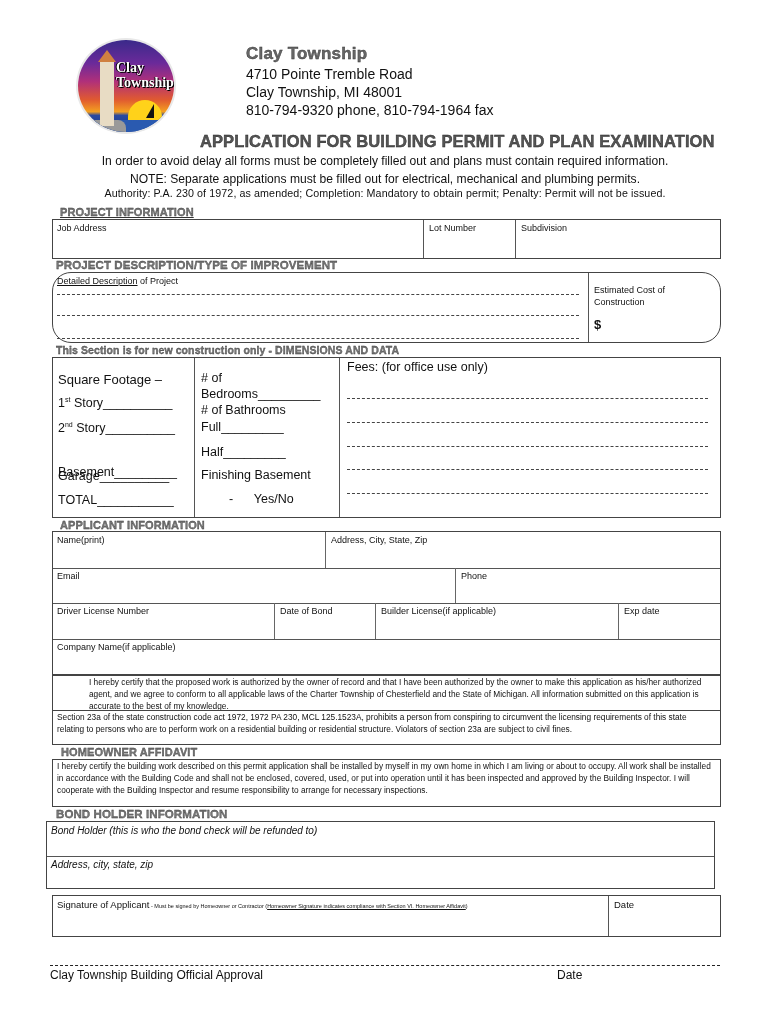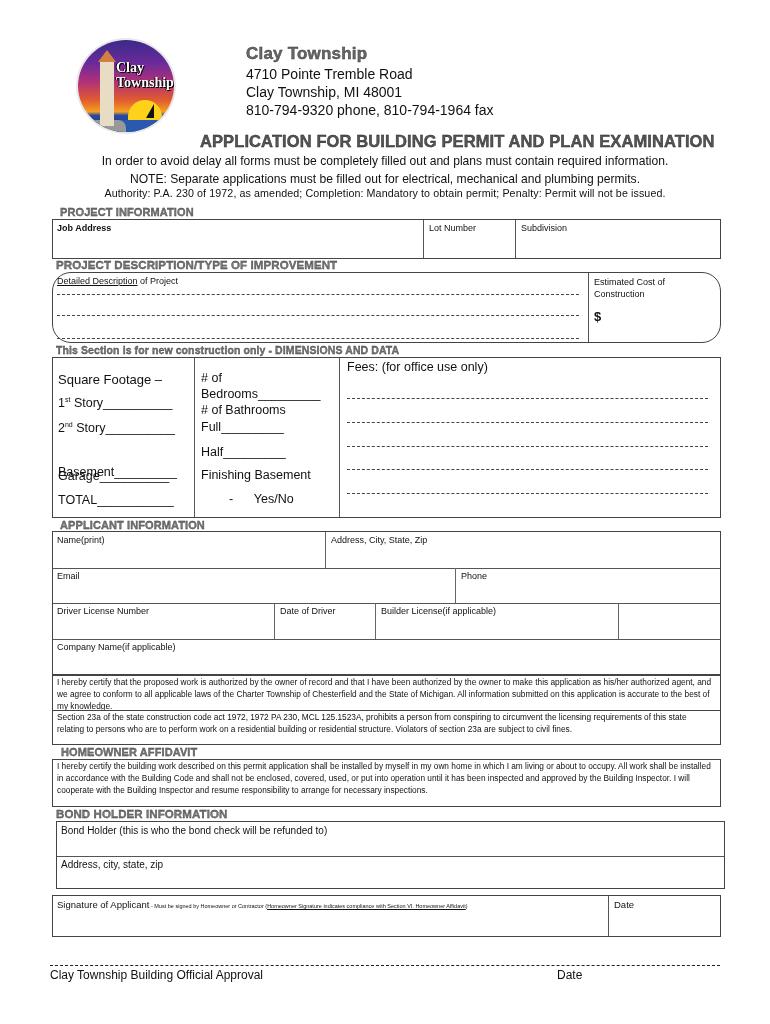--- a/index.html
+++ b/index.html
@@ -63,23 +63,23 @@
 <div class="abs org-name">Clay Township</div>
 <div class="abs org-line l1">4710 Pointe Tremble Road</div>
 <div class="abs org-line l2">Clay Township, MI 48001</div>
 <div class="abs org-line l3">810-794-9320 phone, 810-794-1964 fax</div>
 
 <div class="abs main-title">APPLICATION FOR BUILDING PERMIT AND PLAN EXAMINATION</div>
 <div class="abs intro l1">In order to avoid delay all forms must be completely filled out and plans must contain required information.</div>
 <div class="abs intro l2">NOTE: Separate applications must be filled out for electrical, mechanical and plumbing permits.</div>
 <div class="abs intro l3">Authority: P.A. 230 of 1972, as amended; Completion: Mandatory to obtain permit; Penalty: Permit will not be issued.</div>
 
-<div class="abs sec-head" style="left:60px; top:206px;">PROJECT INFORMATION</div>
+<div class="abs sec-head" style="left:60px; top:206px;text-decoration:underline;">PROJECT INFORMATION</div>
 <div class="abs box" style="left:52px; top:219px; width:669px; height:40px;">
-  <div class="abs" style="left:0; top:0; width:370px; height:100%;font-weight:bold;">
+  <div class="abs" style="left:0; top:0; width:370px; height:100%;">
     <span class="cell-label">Job Address</span>
   </div>
   <div class="vline" style="left:370px;"></div>
   <div class="abs" style="left:370px; top:0; width:92px; height:100%;">
     <span class="cell-label" style="left:6px;">Lot Number</span>
   </div>
   <div class="vline" style="left:462px;"></div>
   <div class="abs" style="left:462px; top:0; right:0; height:100%;">
     <span class="cell-label" style="left:6px;">Subdivision</span>
   </div>
@@ -87,21 +87,21 @@
 
 <div class="abs sec-head" style="left:56px; top:259px; font-size:11.5px;">PROJECT DESCRIPTION/TYPE OF IMPROVEMENT</div>
 <div class="abs box" style="left:52px; top:272px; width:669px; height:71px;border-radius:19px;">
   <div class="abs" style="left:0; top:0; width:535px; height:100%;">
     <span class="cell-label" style="font-size:9px;"><u>Detailed Description</u><span> of Project</span></span>
     <div class="dash" style="left:4px; width:522px; top:21px;"></div>
     <div class="dash" style="left:4px; width:522px; top:42px;"></div>
     <div class="dash" style="left:4px; width:522px; top:65px;"></div>
   </div>
   <div class="vline" style="left:535px;"></div>
-  <div class="abs" style="left:535px; top:0; right:0; height:100%;">
+  <div class="abs" style="left:535px; top:8px; right:0; height:100%;">
     <span class="cell-label" style="left:6px; width:90px; line-height:12px;">Estimated Cost of Construction</span>
     <span class="abs" style="left:6px; top:36px; font-size:13px; font-weight:bold;">$</span>
   </div>
 </div>
 
 <div class="abs sec-head" style="left:56px; top:344px; font-size:10.5px;">This Section is for new construction only - DIMENSIONS AND DATA</div>
 <div class="abs box" style="left:52px; top:357px; width:669px; height:161px;">
   <div class="vline" style="left:141px;"></div>
   <div class="vline" style="left:286px;"></div>
 
@@ -147,48 +147,51 @@
   <div class="abs" style="left:402px; top:36px; right:0; height:35px;">
     <span class="cell-label" style="left:6px;">Phone</span>
   </div>
   <div class="hline" style="top:71px;"></div>
 
   <div class="abs" style="left:0; top:71px; width:221px; height:36px;">
     <span class="cell-label">Driver License Number</span>
   </div>
   <div class="abs" style="left:221px; top:71px; width:0; height:36px; border-left:1.2px solid #666;"></div>
   <div class="abs" style="left:221px; top:71px; width:101px; height:36px;">
-    <span class="cell-label" style="left:6px;">Date of Driver</span>
+    <span class="cell-label" style="left:6px;">Date of Bond</span>
   </div>
   <div class="abs" style="left:322px; top:71px; width:0; height:36px; border-left:1.2px solid #666;"></div>
   <div class="abs" style="left:322px; top:71px; width:243px; height:36px;">
     <span class="cell-label" style="left:6px;">Builder License(if applicable)</span>
   </div>
   <div class="abs" style="left:565px; top:71px; width:0; height:36px; border-left:1.2px solid #666;"></div>
+  <div class="abs" style="left:565px; top:71px; right:0; height:36px;">
+    <span class="cell-label" style="left:6px;">Exp date</span>
+  </div>
   <div class="hline" style="top:107px;"></div>
 
   <div class="abs" style="left:0; top:107px; right:0; height:36px;">
     <span class="cell-label">Company Name(if applicable)</span>
   </div>
 </div>
 
-<div class="abs box" style="left:52px; top:675px; width:669px; height:36px; border-top-width:1.5px;">
+<div class="abs box" style="left:52px; top:675px; width:669px; height:36px; border-top-width:1.5px;padding-left:32px;">
   <div class="body-text">I hereby certify that the proposed work is authorized by the owner of record and that I have been authorized by the owner to make this application as his/her authorized agent, and we agree to conform to all applicable laws of the Charter Township of Chesterfield and the State of Michigan. All information submitted on this application is accurate to the best of my knowledge.</div>
 </div>
 <div class="abs box" style="left:52px; top:710px; width:669px; height:35px;">
   <div class="body-text">Section 23a of the state construction code act 1972, 1972 PA 230, MCL 125.1523A, prohibits a person from conspiring to circumvent the licensing requirements of this state relating to persons who are to perform work on a residential building or residential structure. Violators of section 23a are subject to civil fines.</div>
 </div>
 
 <div class="abs sec-head" style="left:61px; top:746px;">HOMEOWNER AFFIDAVIT</div>
 <div class="abs box" style="left:52px; top:759px; width:669px; height:48px;">
   <div class="body-text">I hereby certify the building work described on this permit application shall be installed by myself in my own home in which I am living or about to occupy. All work shall be installed in accordance with the Building Code and shall not be enclosed, covered, used, or put into operation until it has been inspected and approved by the Building Inspector. I will cooperate with the Building Inspector and resume responsibility to arrange for necessary inspections.</div>
 </div>
 
 <div class="abs sec-head" style="left:56px; top:808px; font-size:11.5px;">BOND HOLDER INFORMATION</div>
-<div class="abs box" style="left:56px; top:821px; width:669px; height:68px;">
+<div class="abs box" style="left:46px; top:821px; width:669px; height:68px;font-style:italic;">
   <div class="abs" style="left:0; top:0; right:0; height:34px;">
     <span class="cell-label" style="font-size:10px;">Bond Holder (this is who the bond check will be refunded to)</span>
   </div>
   <div class="hline" style="top:34px;"></div>
   <div class="abs" style="left:0; top:34px; right:0; height:34px;">
     <span class="cell-label" style="font-size:10px;">Address, city, state, zip</span>
   </div>
 </div>
 
 <div class="abs box" style="left:52px; top:895px; width:669px; height:42px;">

